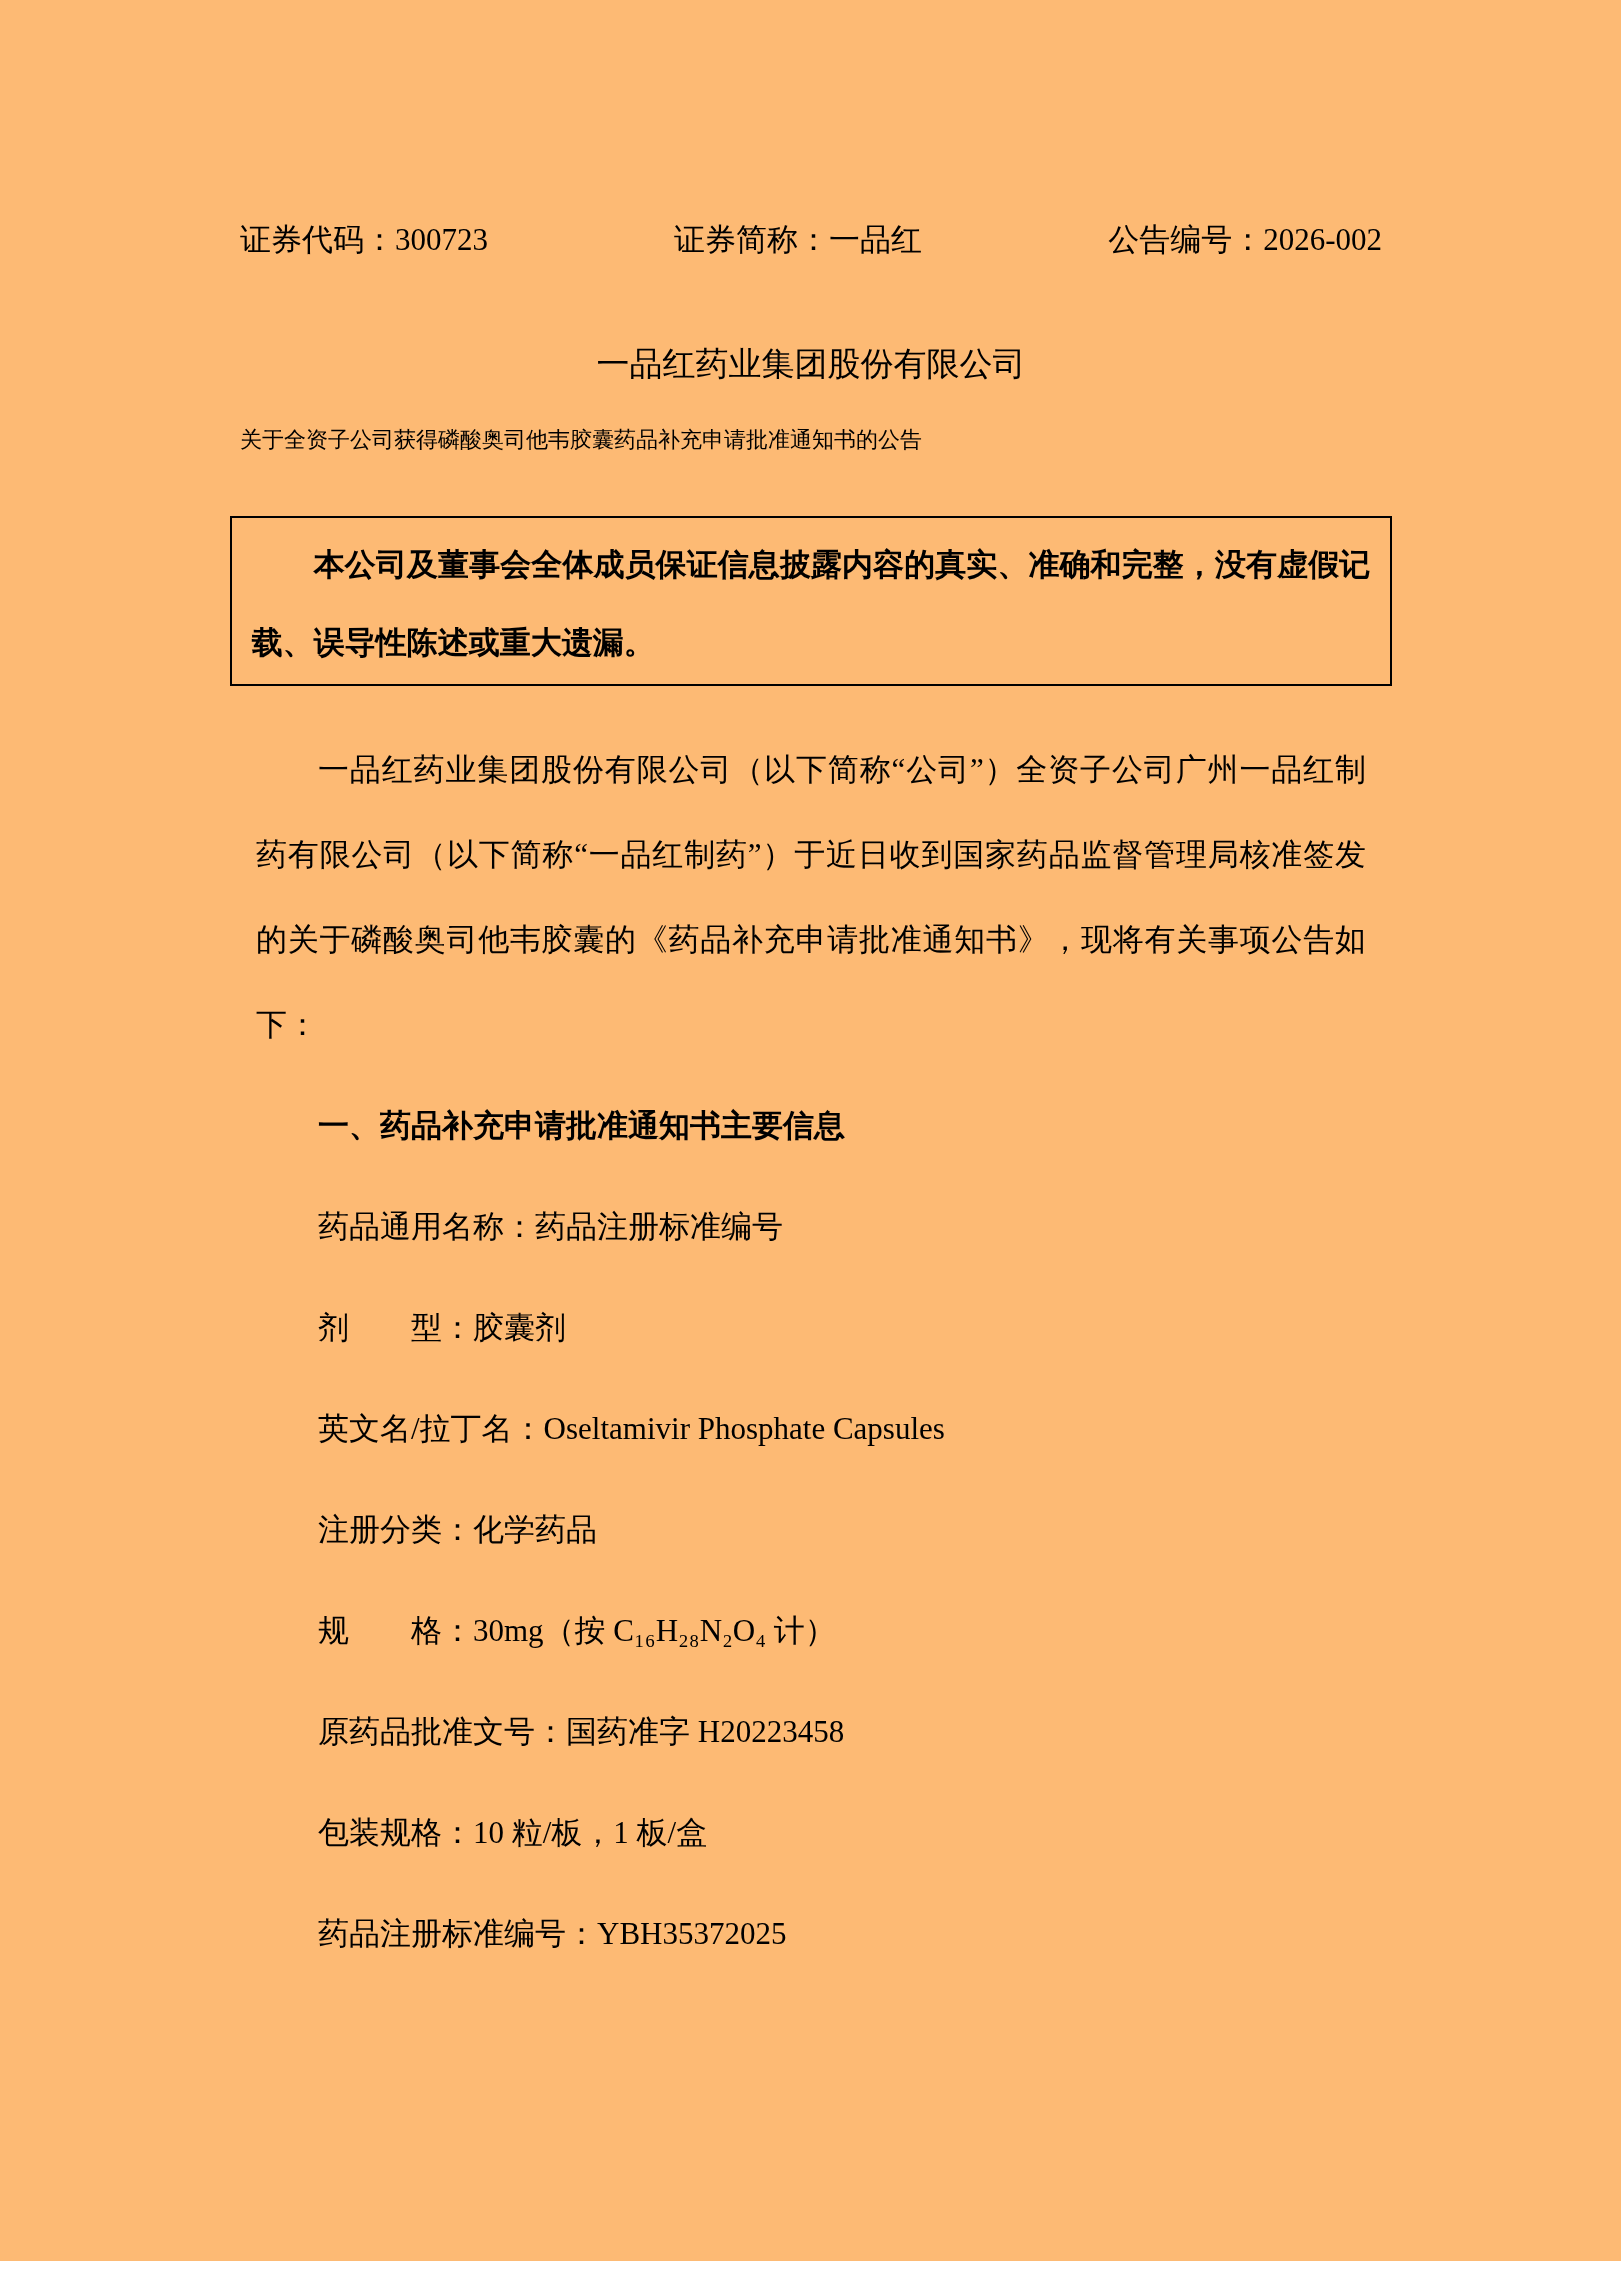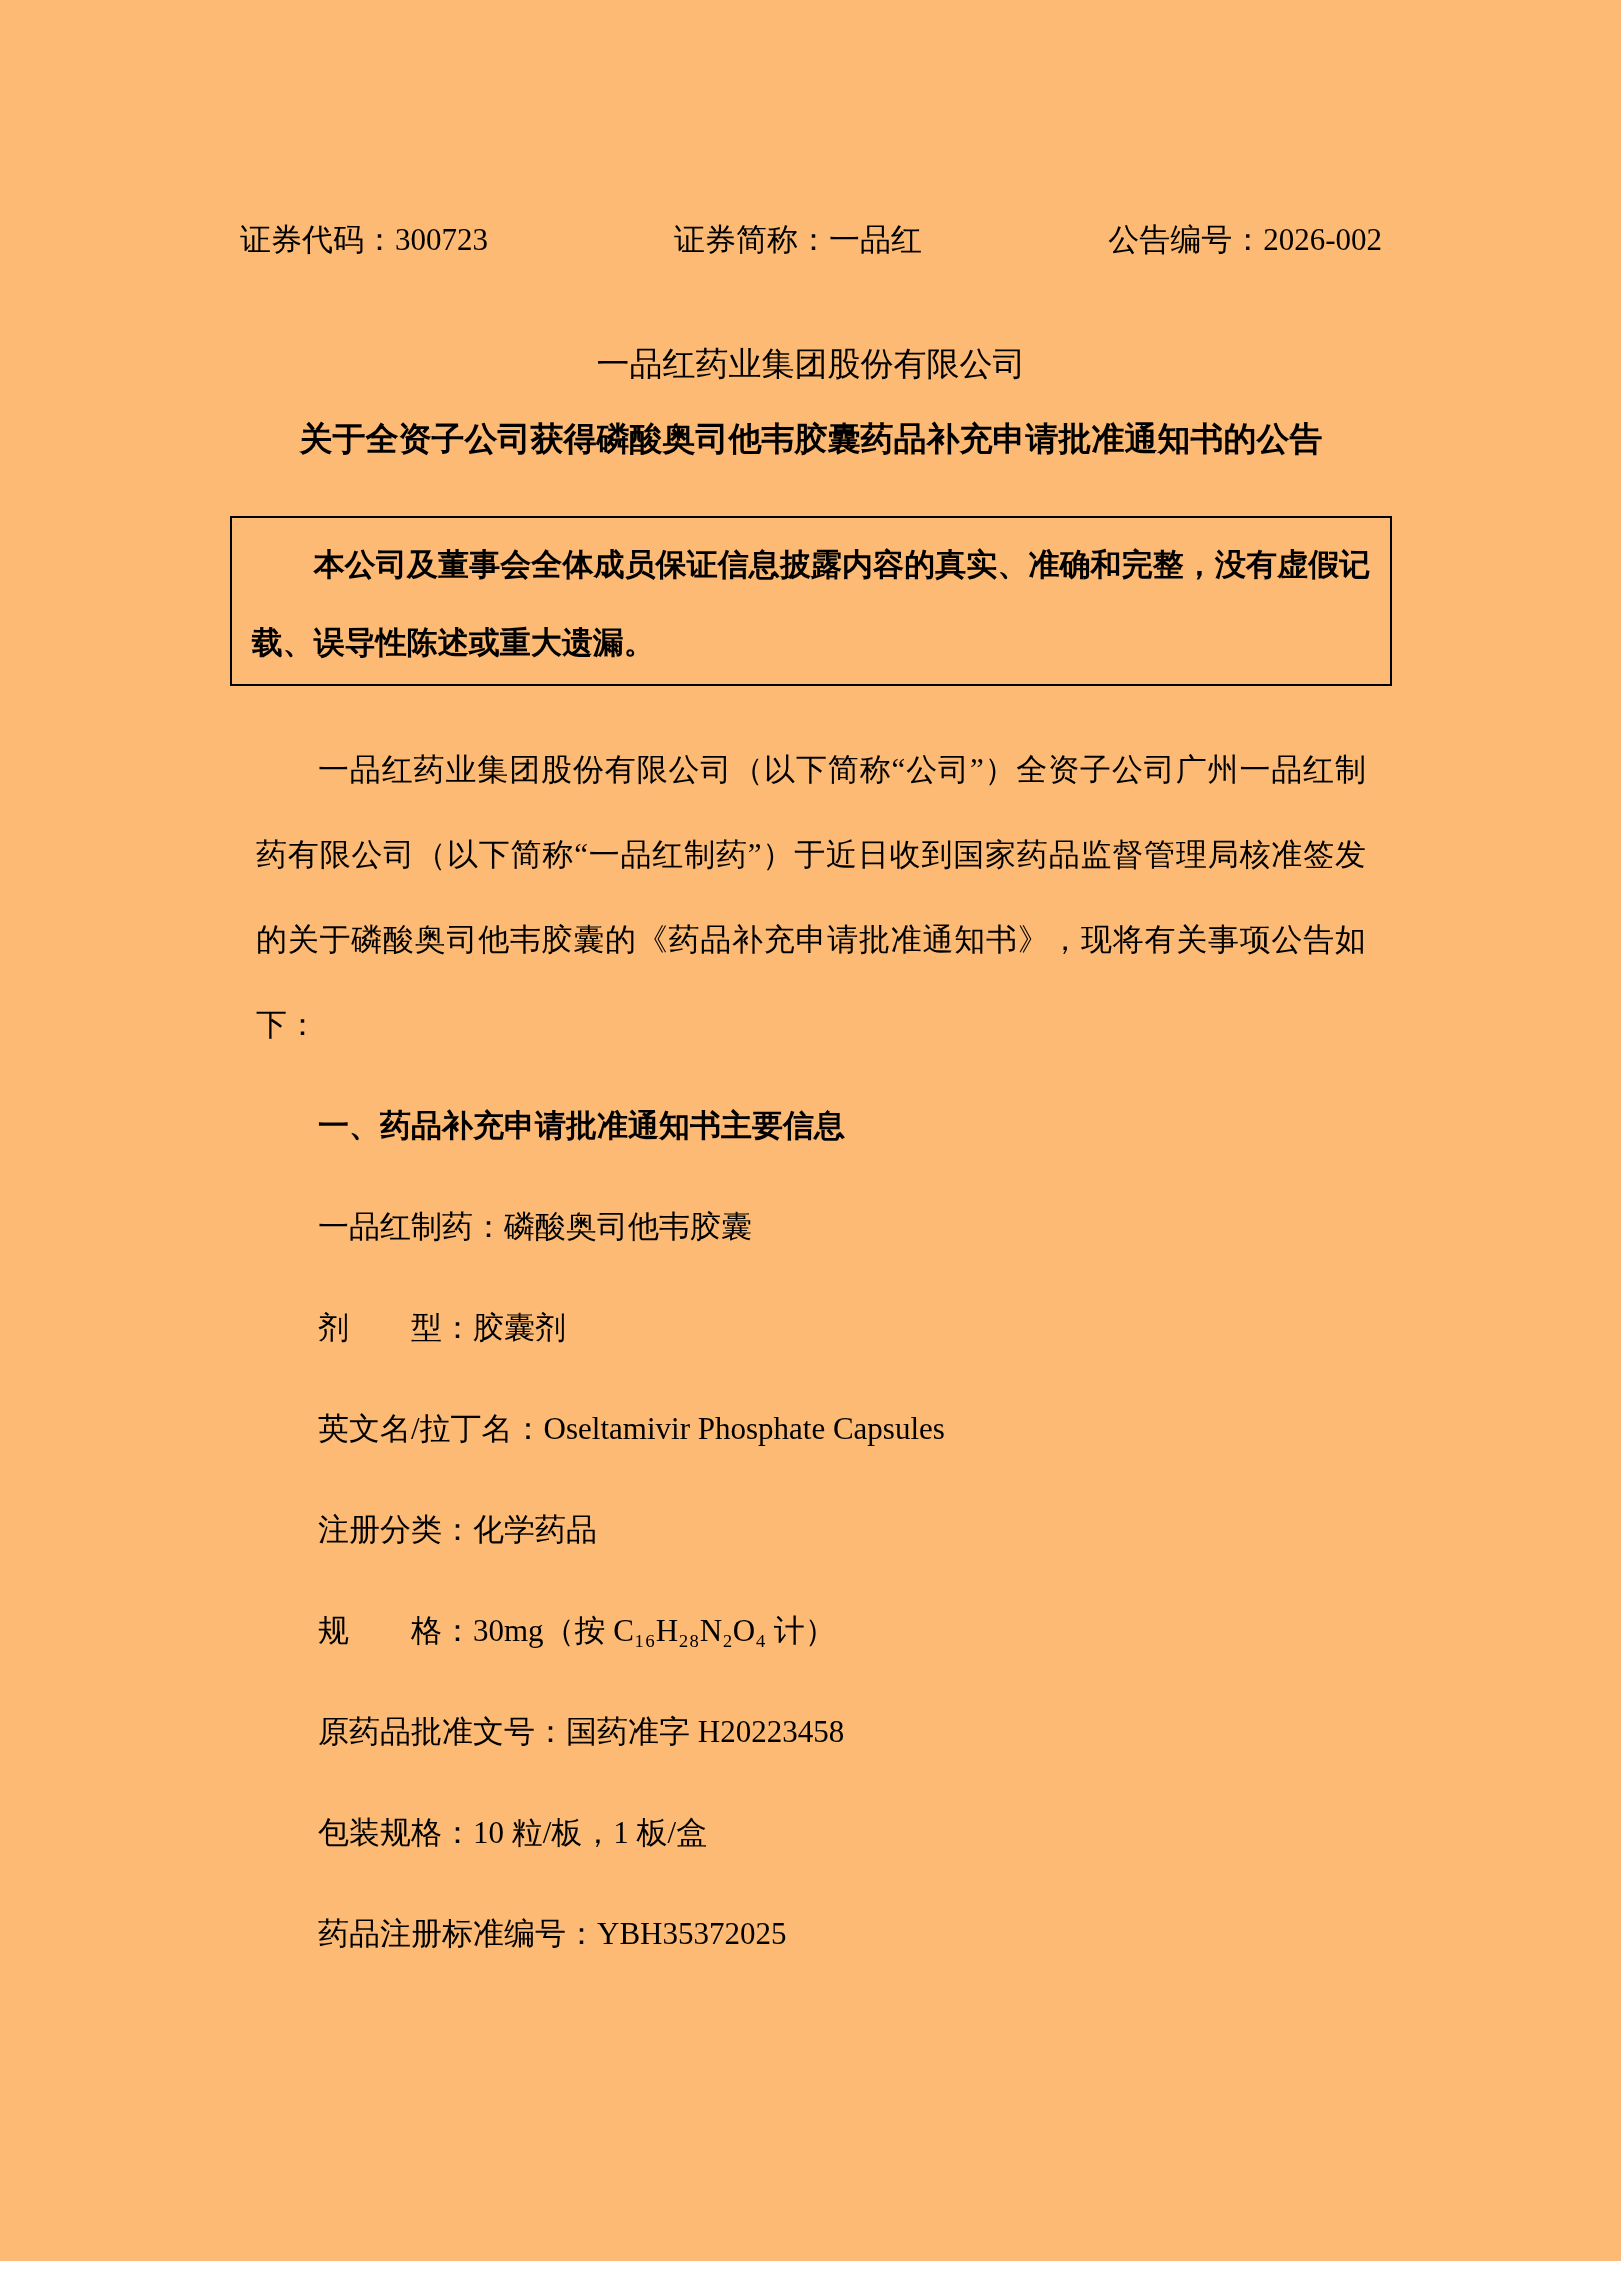--- a/index.html
+++ b/index.html
@@ -28,23 +28,23 @@
     white-space: nowrap;
   }
   .title {
     font-size: 33px;
     font-weight: normal;
     text-align: center;
     margin: 88px 0 0 0;
     line-height: 39px;
   }
   .subtitle {
-    font-size: 33px;
-    font-weight: bold;
-    text-align: center;
+    font-size: 22px;
+    font-weight: normal;
+    text-align: left;
     margin: 36px 0 0 0;
     line-height: 39px;
   }
   .disclaimer-box {
     margin: 57px -9.8px 16px -9.8px;
     border: 2px solid #000000;
     padding: 7.8px 19.6px 2px 19.6px;
   }
   .disclaimer-box p {
     margin: 0;
@@ -85,21 +85,21 @@
 
   <div class="disclaimer-box">
     <p>本公司及董事会全体成员保证信息披露内容的真实、准确和完整，没有虚假记载、误导性陈述或重大遗漏。</p>
   </div>
 
   <div class="body-text">
     <p>一品红药业集团股份有限公司（以下简称“公司”）全资子公司广州一品红制药有限公司（以下简称“一品红制药”）于近日收到国家药品监督管理局核准签发的关于磷酸奥司他韦胶囊的《药品补充申请批准通知书》，现将有关事项公告如下：</p>
 
     <p class="heading">一、药品补充申请批准通知书主要信息</p>
 
-    <p>一品红制药：磷酸奥司他韦胶囊</p>
+    <p>药品通用名称：药品注册标准编号</p>
 
     <p>剂　　型：胶囊剂</p>
 
     <p>英文名/拉丁名：Oseltamivir Phosphate Capsules</p>
 
     <p>注册分类：化学药品</p>
 
     <p>规　　格：30mg（按 C₁₆H₂₈N₂O₄ 计）</p>
 
     <p>原药品批准文号：国药准字 H20223458</p>

